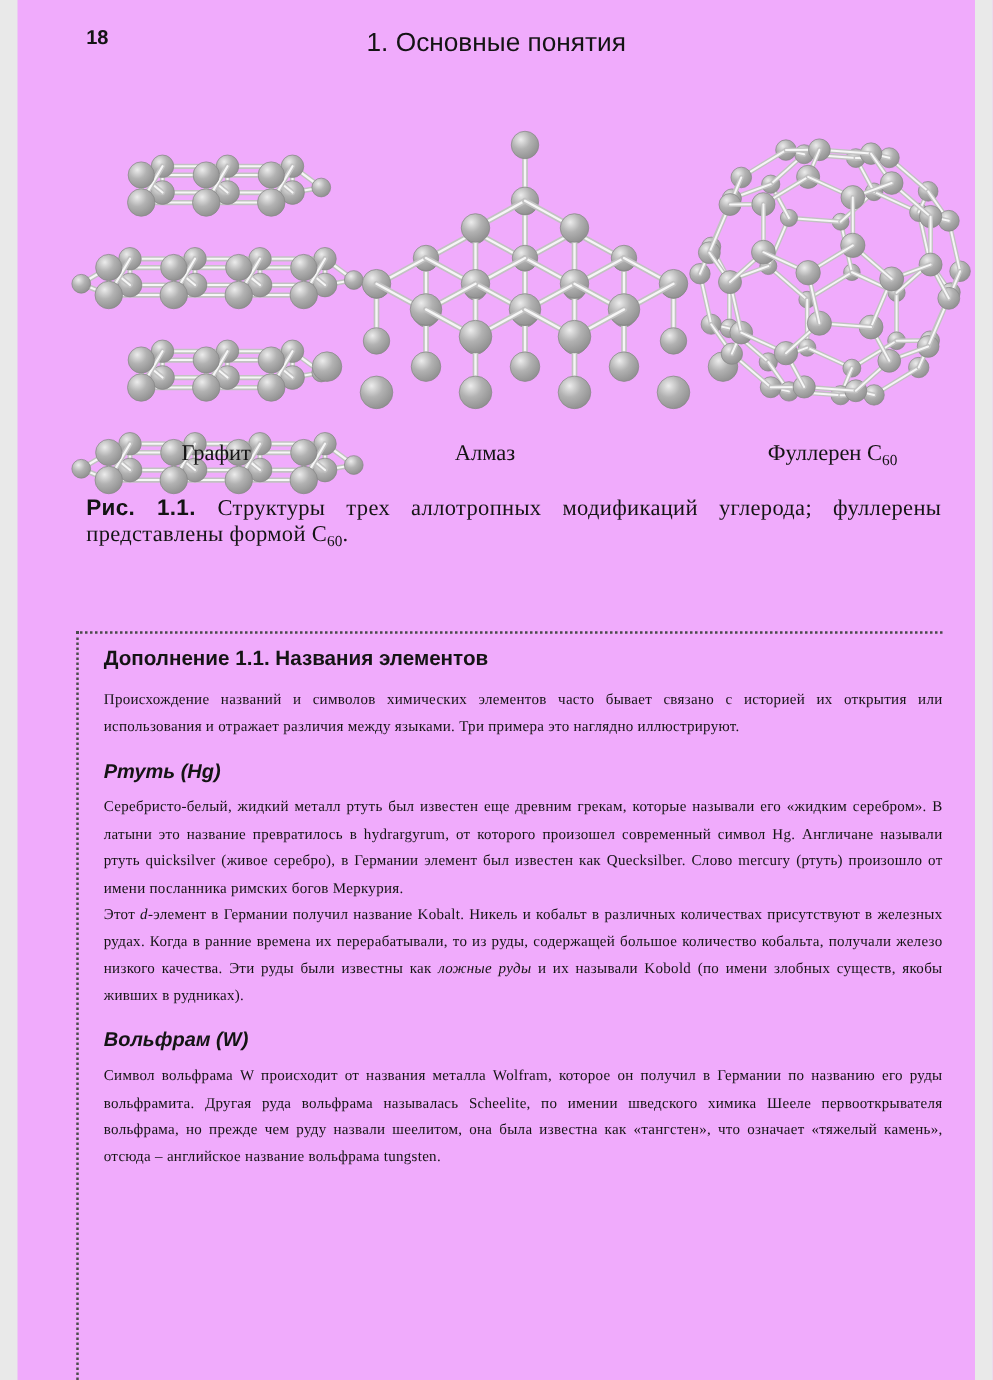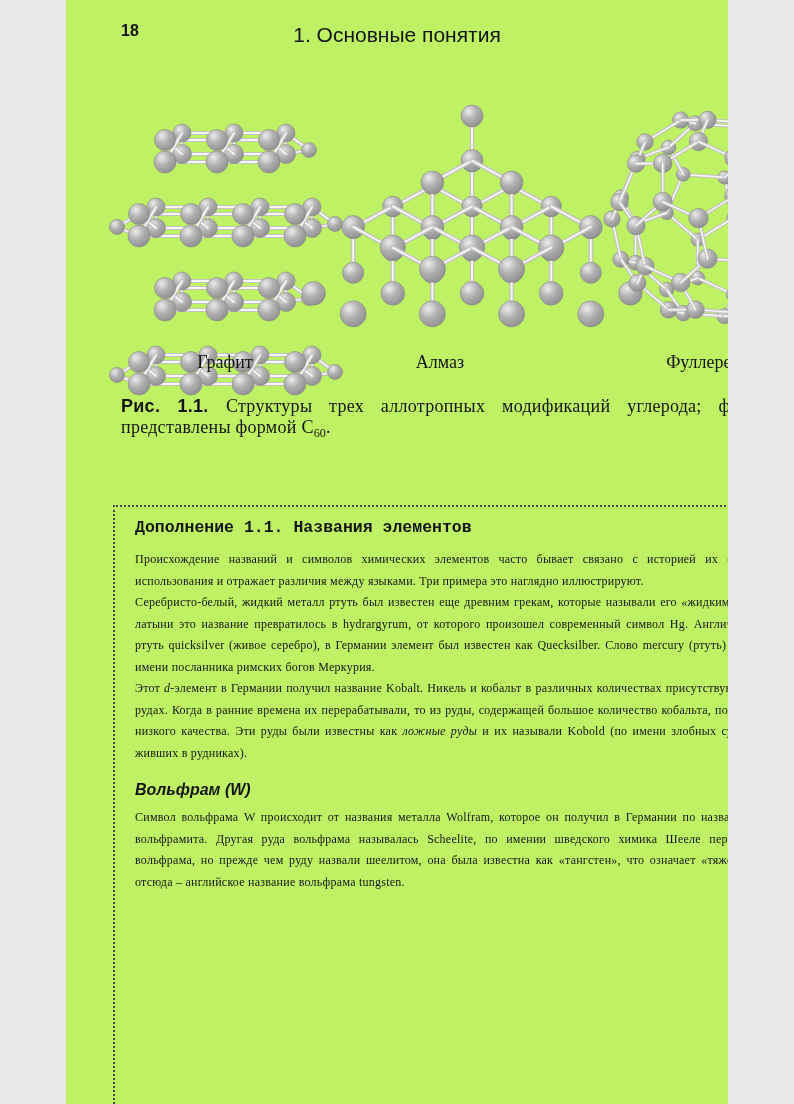--- a/index.html
+++ b/index.html
@@ -1,17 +1,17 @@
 <!DOCTYPE html>
 <html><head>
 <meta charset="utf-8">
 <style>
   html,body{margin:0;padding:0;background:#e9e9e9;}
   .page{
-    position:relative; width:662px; height:1104px; background:#bef264;
+    position:relative; width:766px; height:1104px; background:#f0abfc;
     font-family:"Liberation Serif", serif; color:#141414; overflow:hidden;
     margin:0 auto;
   }
   .page-number{
     position:absolute; left:55px; top:22px;
     font-family:"Liberation Sans", sans-serif; font-weight:700; font-size:16px;
   }
   .running-head{
     position:absolute; left:0; right:0; top:23px; text-align:center;
     font-family:"Liberation Sans", sans-serif; font-size:21px;
@@ -29,21 +29,21 @@
   .run-b{ font-family:"Liberation Sans", sans-serif; font-weight:700; }
   .run-i{ font-style:italic; }
   .run-sub{ font-size:0.68em; vertical-align:-0.3em; letter-spacing:0; }
   .supplement-box{
     position:absolute; left:47px; top:505px; width:693px; height:599px;
     border-top:2px dotted #4a4a4a; border-left:2px dotted #4a4a4a;
     padding:11px 0 0 20px; box-sizing:border-box;
   }
   .supplement-box h2{
     margin:0 0 12px 0;
-    font-family:Liberation Mono, monospace; font-weight:700; font-size:16.5px;
+    font-family:Liberation Sans, sans-serif; font-weight:700; font-size:16.5px;
   }
   .supplement-box h3{
     margin:17px 0 8px 0;
     font-family:"Liberation Sans", sans-serif; font-weight:700; font-style:italic; font-size:16px;
   }
   .body-text{
     margin:0; width:671px;
     font-size:12px; line-height:21.5px; text-align:justify; letter-spacing:0.02em;
   }
 </style>
@@ -718,20 +718,21 @@
     <div class="flabel" style="left:652px;"><span>Фуллерен С</span><span class="run-sub">60</span></div>
   </div>
 
   <p class="caption"><span class="run-b">Рис. 1.1. </span><span>Структуры трех аллотропных модификаций углерода; фуллерены представлены формой С</span><span class="run-sub">60</span><span>.</span></p>
 
   <div class="supplement-box">
     <h2>Дополнение 1.1. Названия элементов</h2>
     <p class="body-text">Происхождение названий и символов химических элементов часто бывает связано с историей их открытия или использования и отражает различия между языками. Три примера это наглядно иллюстрируют.</p>
 
     <section>
+      <h3>Ртуть (Hg)</h3>
       <p class="body-text"><span>Серебристо-белый, жидкий металл ртуть был известен еще древним грекам, которые называли его «жидким серебром». В латыни это название превратилось в hydrargyrum, от которого произошел современный символ Hg. Англичане называли ртуть quicksilver (живое серебро), в Германии элемент был известен как Quecksilber. Слово mercury (ртуть) произошло от имени посланника римских богов Меркурия.</span></p>
     </section>
 
     <section>
       <p class="body-text"><span>Этот </span><span class="run-i">d</span><span>-элемент в Германии получил название Kobalt. Никель и кобальт в различных количествах присутствуют в железных рудах. Когда в ранние времена их перерабатывали, то из руды, содержащей большое количество кобальта, получали железо низкого качества. Эти руды были известны как </span><span class="run-i">ложные руды</span><span> и их называли Kobold (по имени злобных существ, якобы живших в рудниках).</span></p>
     </section>
 
     <section>
       <h3>Вольфрам (W)</h3>
       <p class="body-text"><span>Символ вольфрама W происходит от названия металла Wolfram, которое он получил в Германии по названию его руды вольфрамита. Другая руда вольфрама называлась Scheelite, по имении шведского химика Шееле первооткрывателя вольфрама, но прежде чем руду назвали шеелитом, она была известна как «тангстен», что означает «тяжелый камень», отсюда – английское название вольфрама tungsten.</span></p>

